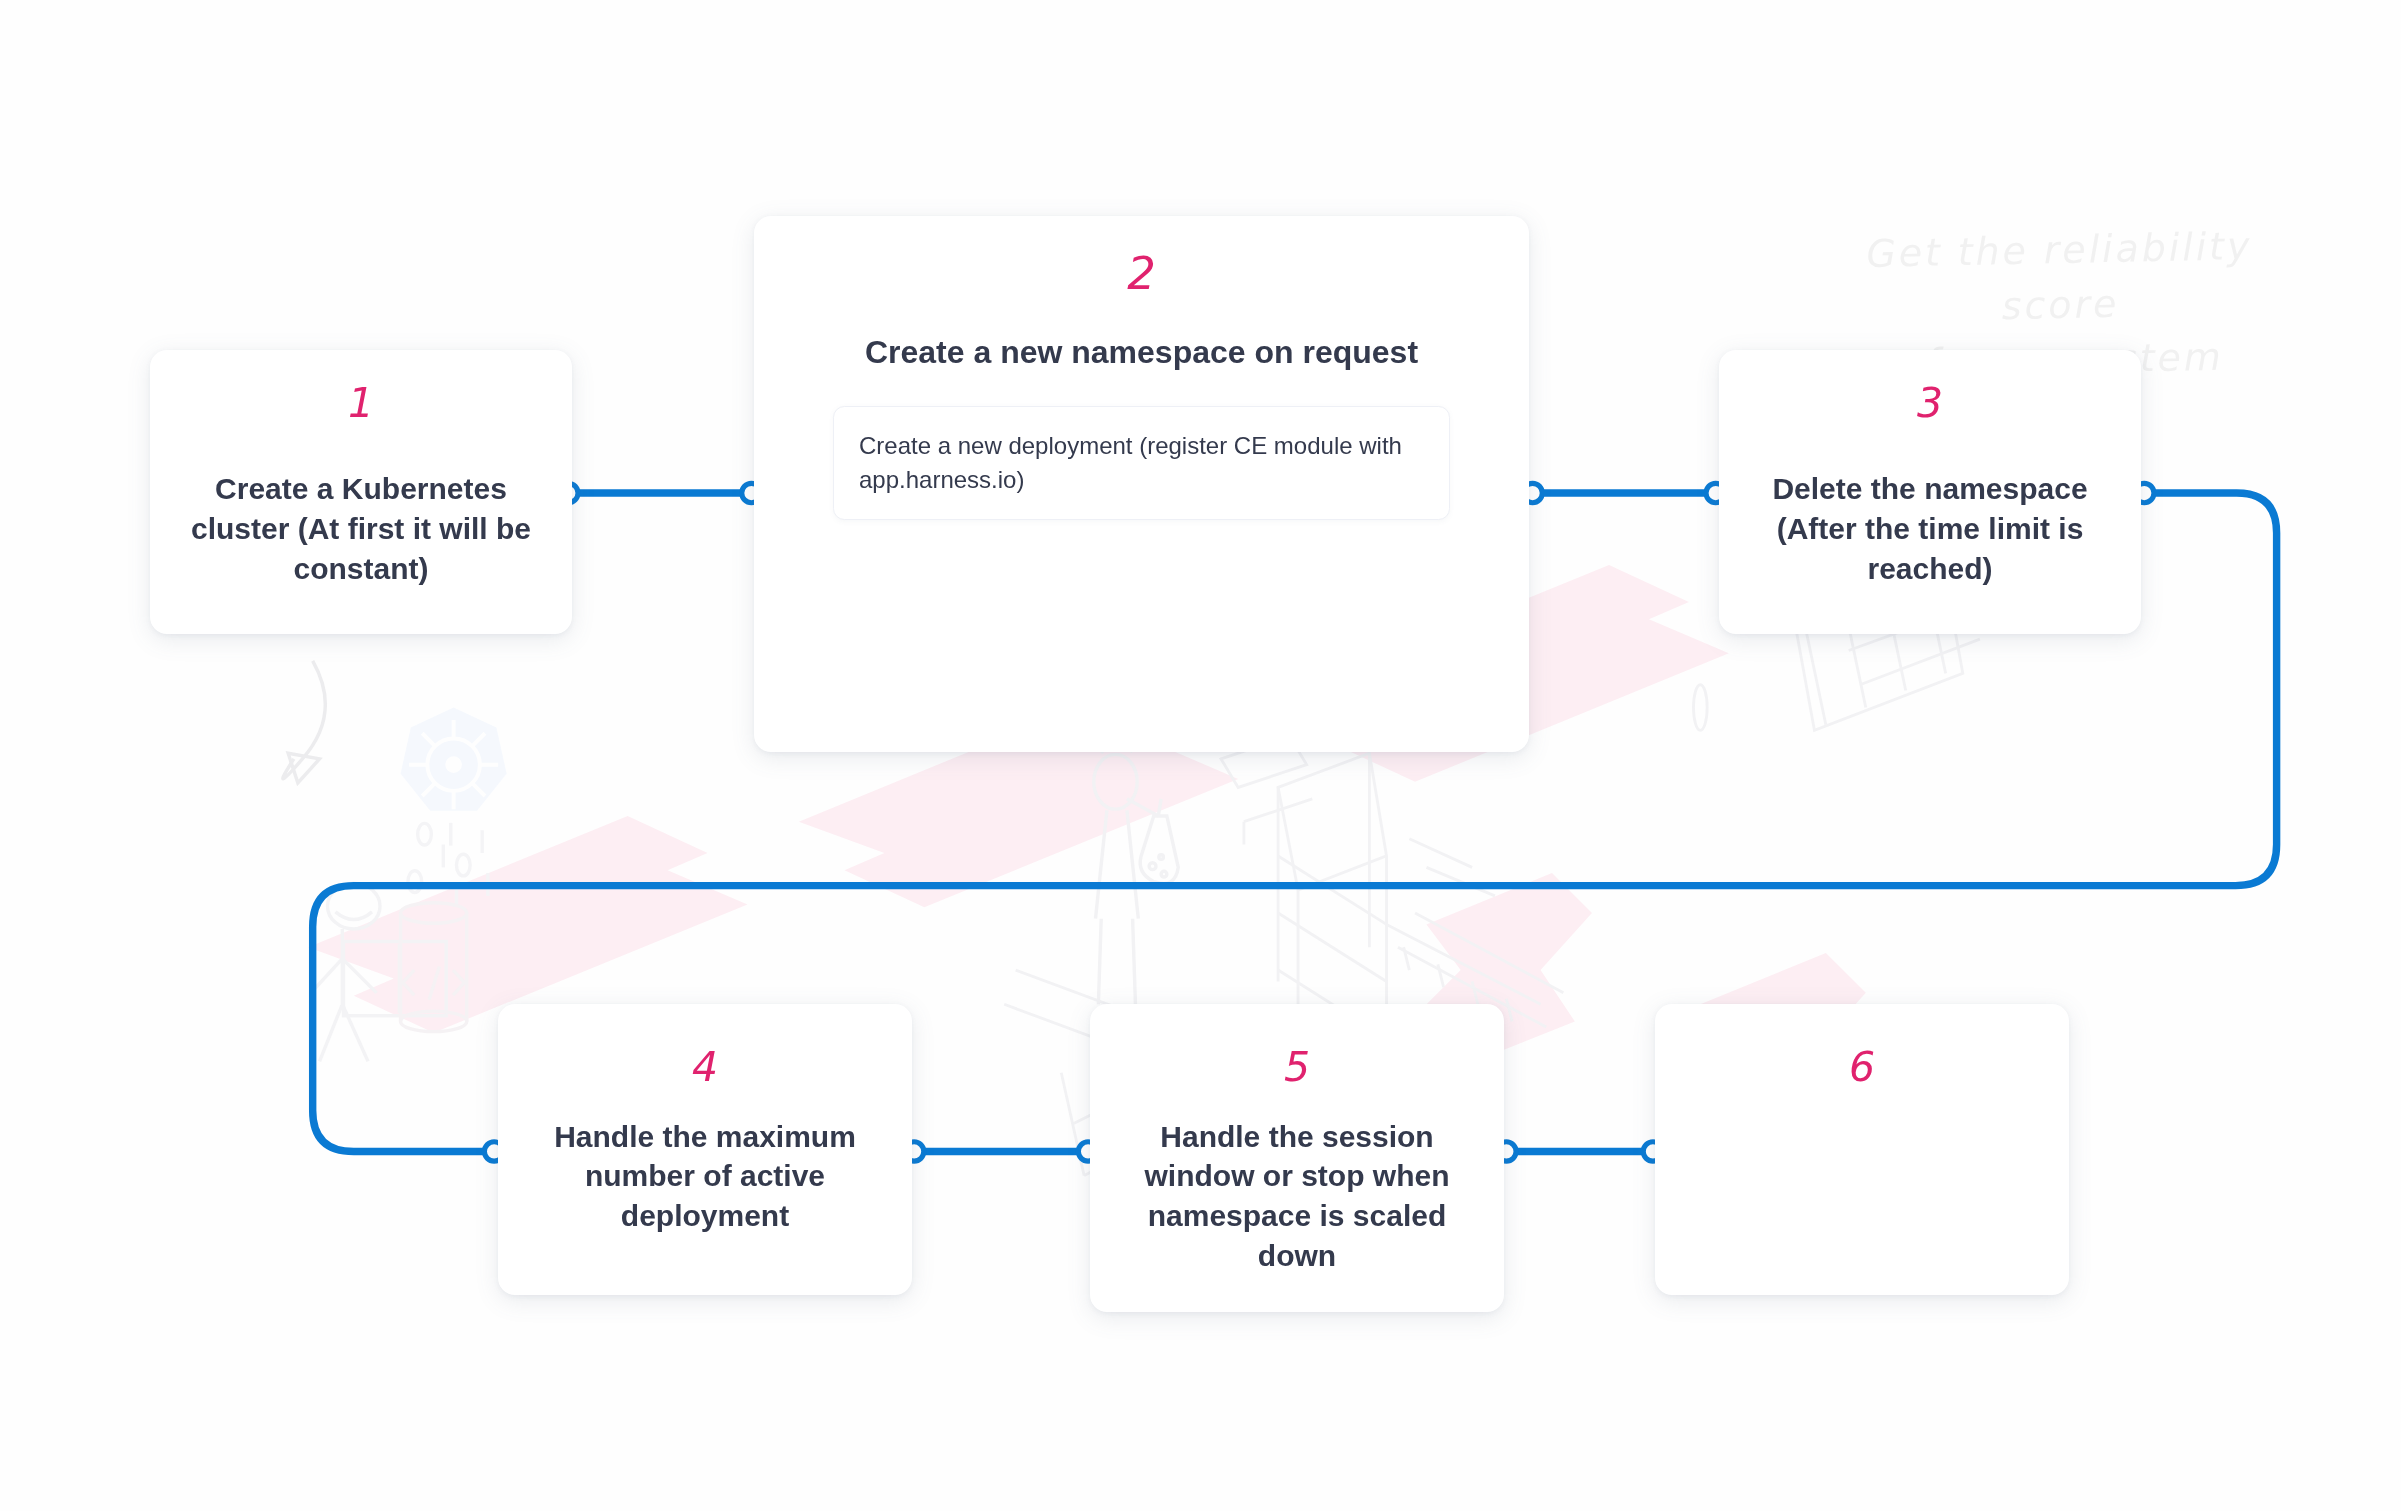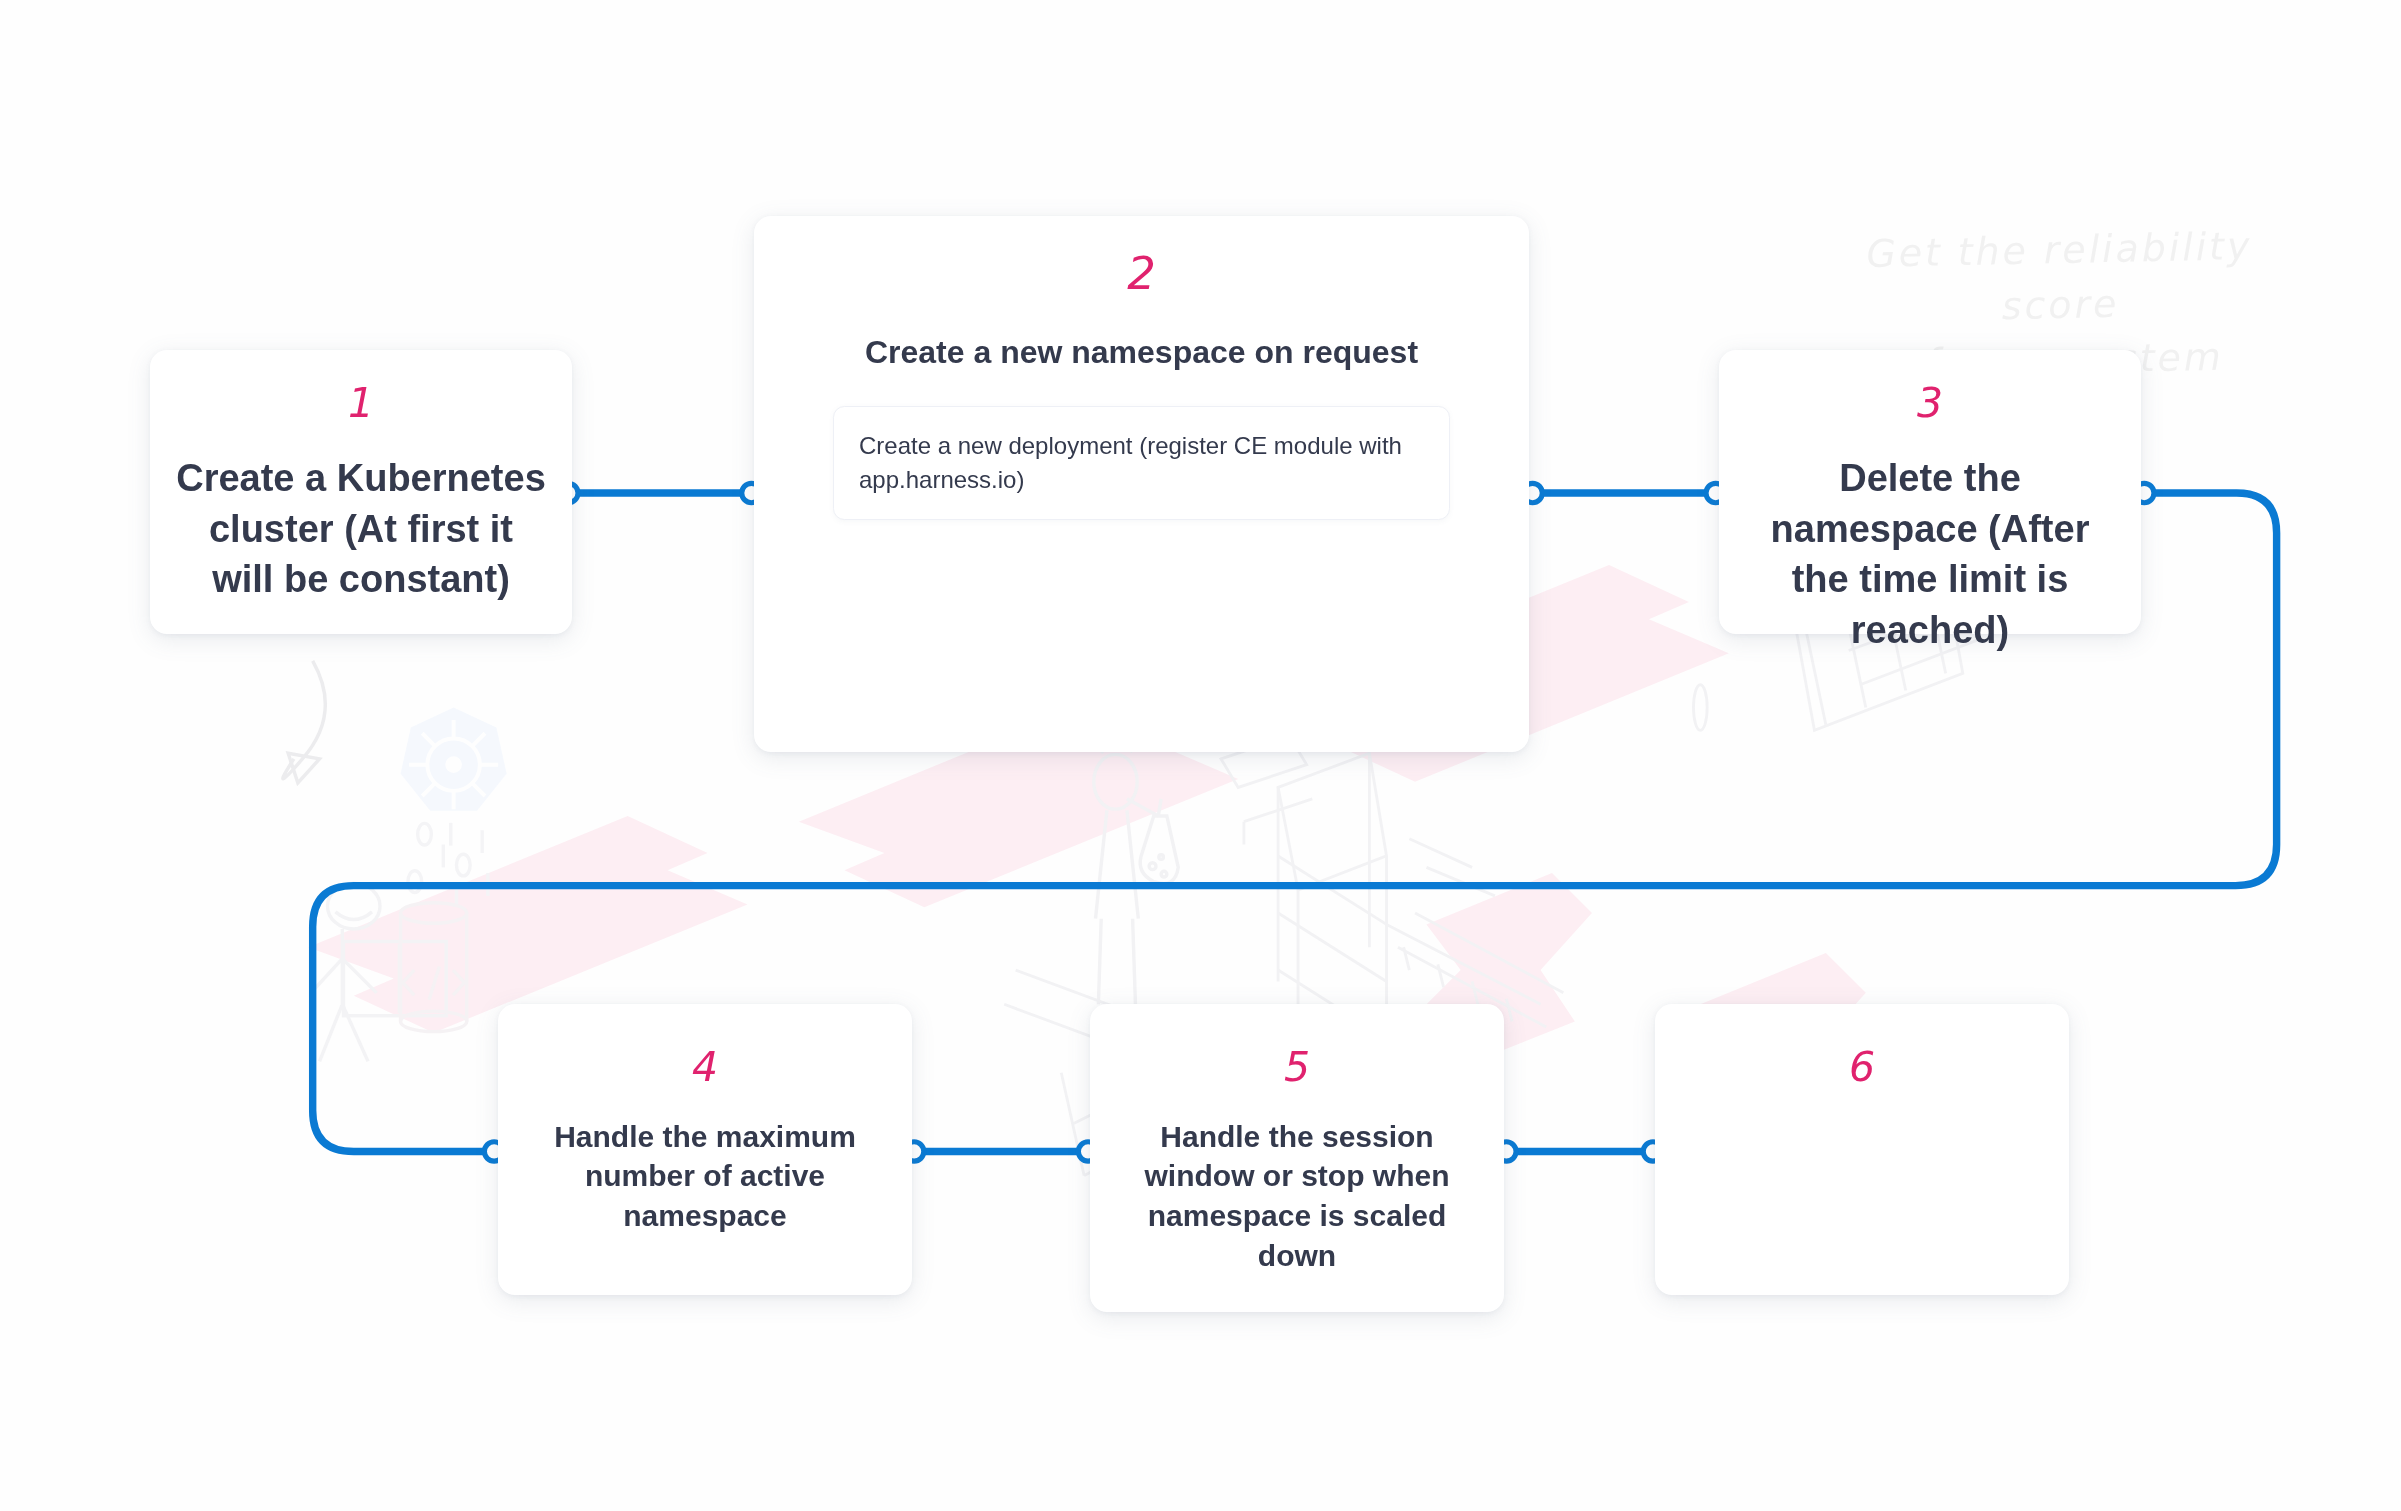--- a/index.html
+++ b/index.html
@@ -55,21 +55,21 @@
   .card-title {
     color: #343a4d;
     font-weight: bold;
     text-align: center;
     line-height: 1.33;
   }
 
   
   .card-sm { width: 422px; padding: 0 26px; }
   .card-sm .card-num { font-size: 41px; margin-top: 33px; }
-  .card-sm .card-title { font-size: 38px; margin-top: 29px; }
+  .card-sm .card-title { font-size: 30px; margin-top: 45px; }
 
   
   .card-b { padding: 0 26px; }
   .card-b .card-num { font-size: 41px; margin-top: 43px; }
   .card-b .card-title { font-size: 30px; margin-top: 28.5px; }
 
   
   #card-2 {
     left: 754px; top: 216px; width: 775px; height: 536px;
     padding: 0 79px;
@@ -222,21 +222,21 @@
     </div>
   </div>
 
   <div class="card card-sm" id="card-3">
     <div class="card-num">3</div>
     <div class="card-title">Delete the namespace (After the time limit is reached)</div>
   </div>
 
   <div class="card card-b" id="card-4">
     <div class="card-num">4</div>
-    <div class="card-title">Handle the maximum number of active namespace</div>
+    <div class="card-title">Handle the maximum number of active deployment</div>
   </div>
 
   <div class="card card-b" id="card-5">
     <div class="card-num">5</div>
     <div class="card-title">Handle the session window or stop when namespace is scaled down</div>
   </div>
 
   <div class="card card-b" id="card-6">
     <div class="card-num">6</div>
   </div>

